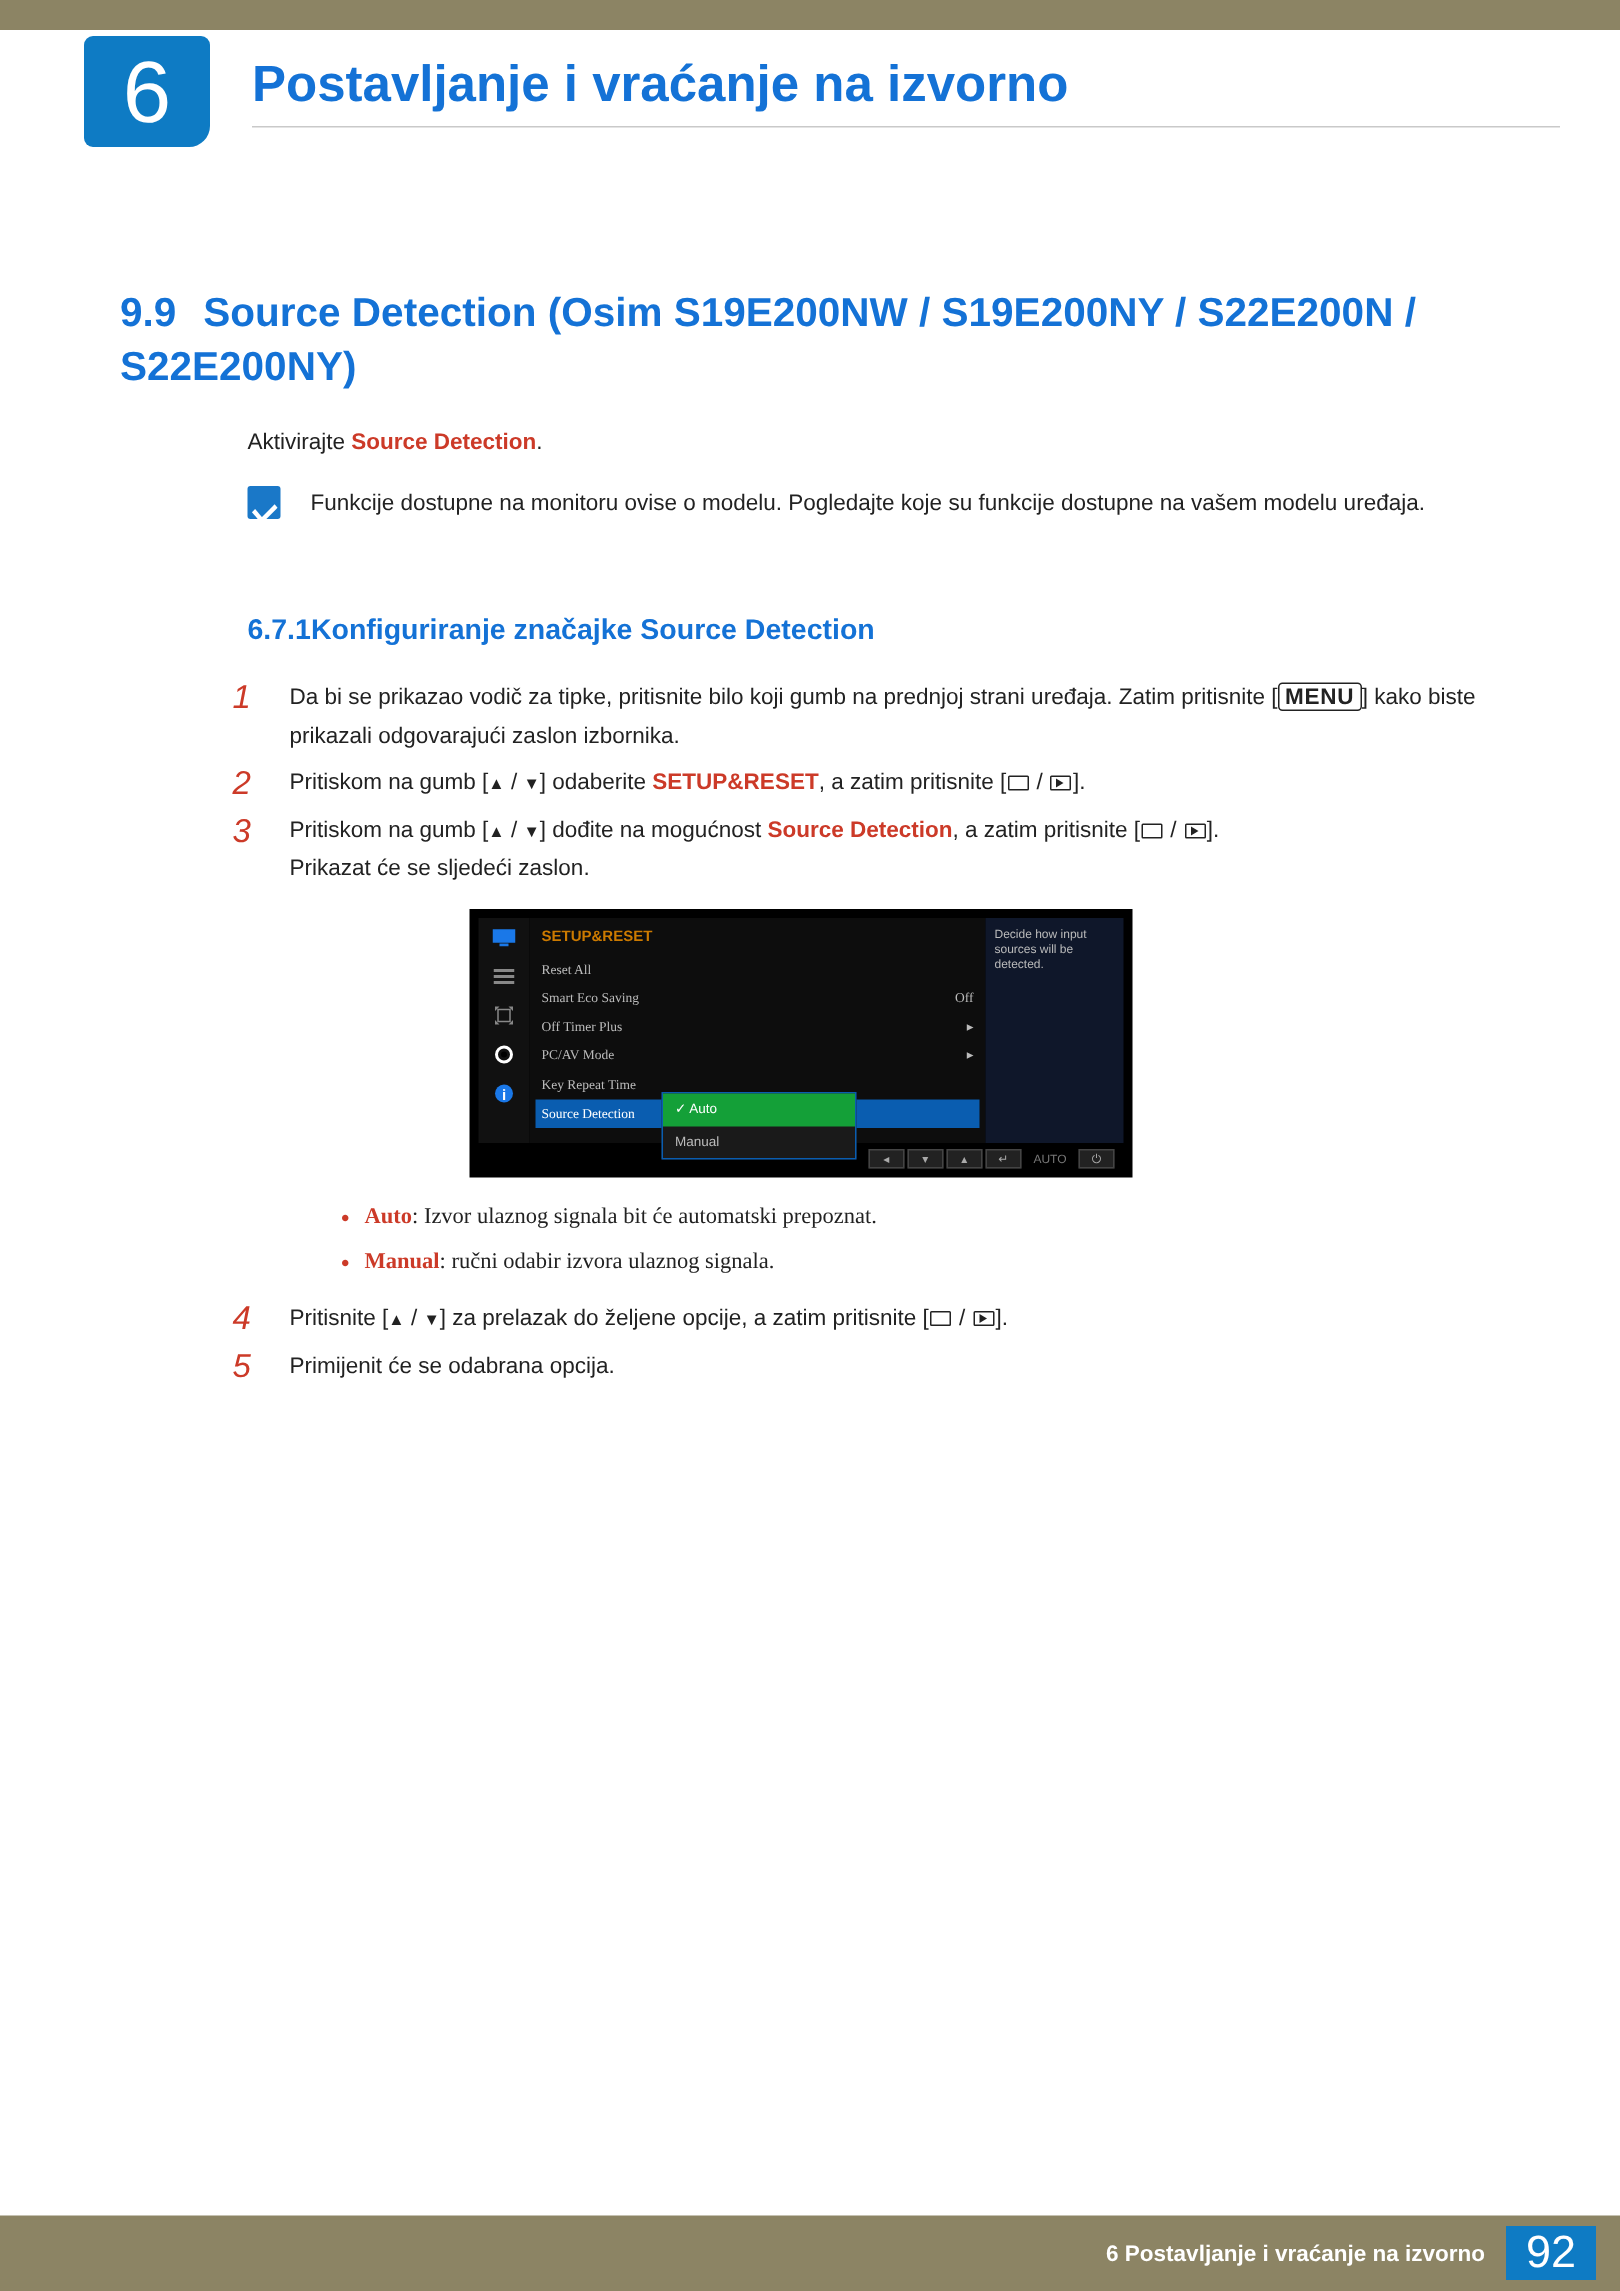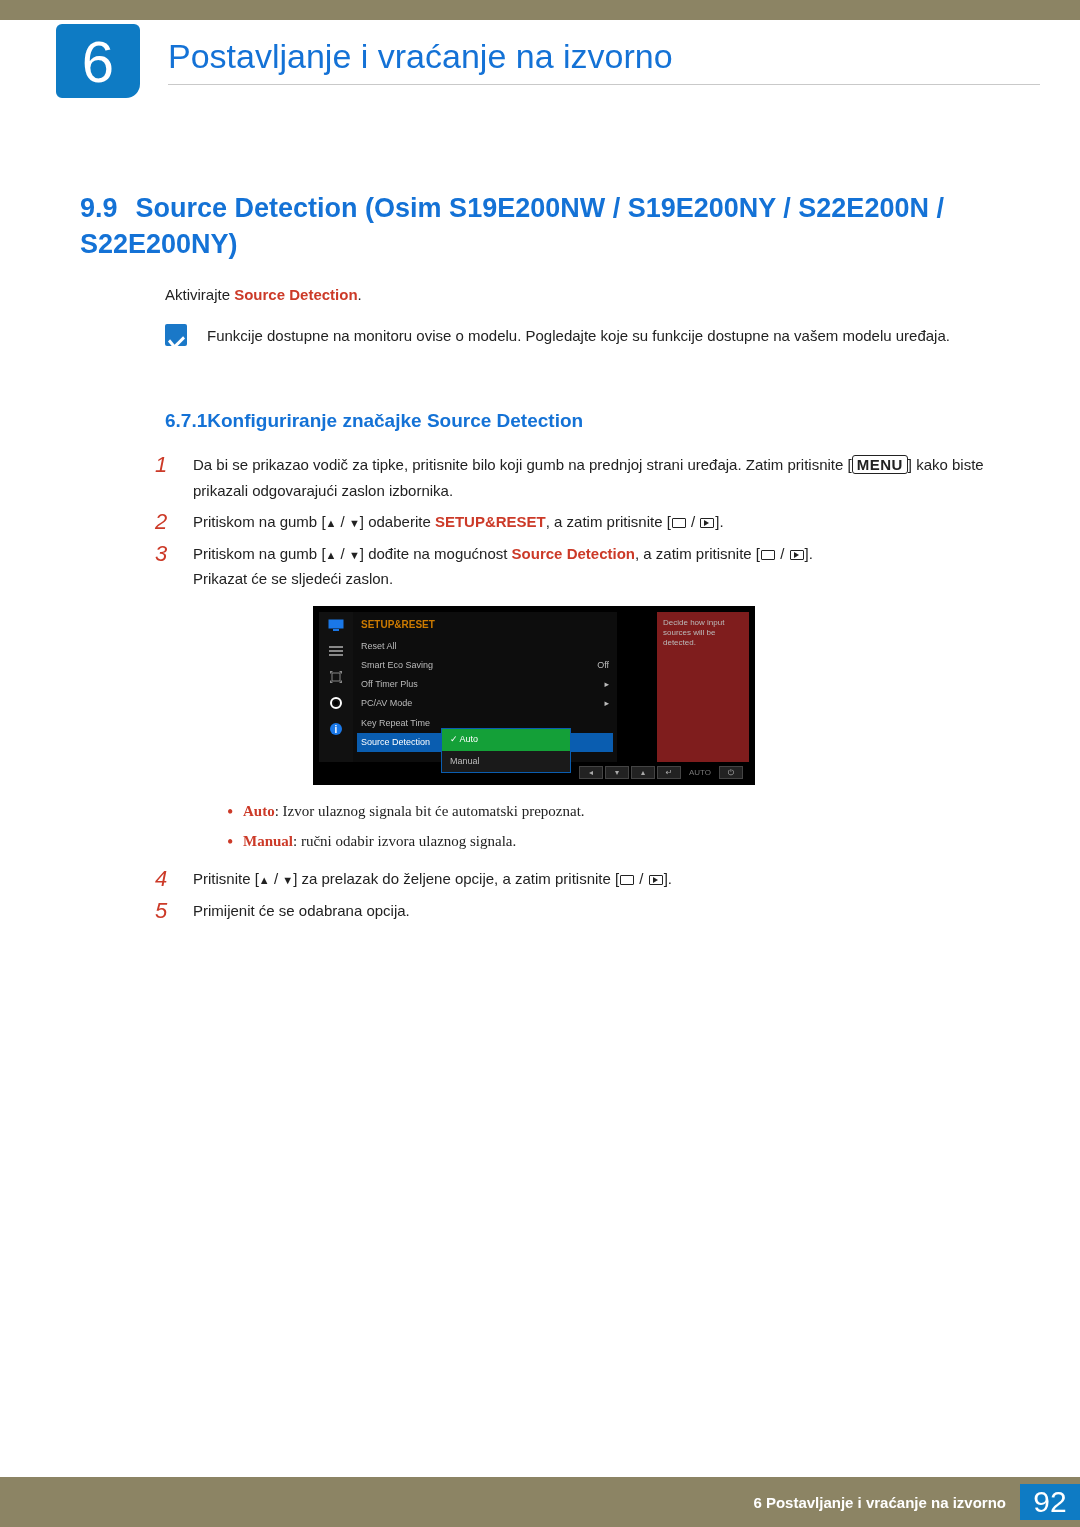--- a/index.html
+++ b/index.html
@@ -35,21 +35,21 @@
     align-items: center;
     justify-content: center;
     color: #fff;
     font-size: 58px;
     font-weight: 400;
     margin-right: 28px;
   }
   .chapter-title {
     color: #1472d6;
     font-size: 34px;
-    font-weight: 400;
+    font-weight: 700;
     border-bottom: 1px solid #c9c9c9;
     padding-bottom: 8px;
     flex: 1;
   }
   .section-heading {
     position: absolute;
     top: 190px;
     left: 80px;
     right: 60px;
     color: #1472d6;
@@ -156,40 +156,39 @@
     padding-top:6px;
     gap:12px;
   }
   .osd-left .ic{width:18px;height:14px;display:flex;align-items:center;justify-content:center;}
   .osd-mid {
     flex:1;
     background:#0d0d0d;
     padding:4px 8px;
   }
   .osd-mid .title{color:#cc7a00; font-size:10px; font-weight:bold; margin-bottom:4px;}
-  .osd-row{display:flex;justify-content:space-between;padding:2px 0;font-size:9px;}
+  .osd-row{display:flex;justify-content:space-between;padding:2px 0;font-size:9px;font-family:Liberation Serif, serif;}
   .osd-row.selected{background:#0a5db0;color:#fff;padding:2px 4px;margin:0 -4px;}
   .osd-submenu{
     position:relative;
     margin-left:80px;
     margin-top:-24px;
     background:#1a1a1a;
     width:130px;
     border:1px solid #0a5db0;
   }
   .osd-sub-item{padding:3px 8px;font-size:9px;}
   .osd-sub-item.on{background:#14a038;color:#fff;}
   .osd-sub-item.on::before{content:"✓ ";}
   .osd-right{
     width:92px;
-    background:#7f1d1d;
+    background:#0f172a;
     padding:6px;
     font-size:8px;
     line-height:1.3;
-    margin-left:40px;
   }
   .osd-foot{
     display:flex;
     justify-content:flex-end;
     gap:2px;
     padding:4px 6px 0;
     font-size:9px;
     align-items:center;
   }
   .osd-foot .btn{
@@ -198,21 +197,21 @@
   }
   .osd-foot .lbl{font-size:8px;color:#777;margin:0 6px;}
   .footer-bar {
     position: absolute;
     bottom: 0; left: 0; right: 0;
     height: 50px;
     background: #8c8464;
     display:flex;
     align-items:center;
     justify-content:flex-end;
-    padding-right:0;
+    padding-right:16px;
   }
   .footer-text{
     color:#fff;
     font-size:15px;
     font-weight:bold;
     margin-right:14px;
   }
   .page-box{
     width:60px;height:36px;
     background:#0e7bc4;

